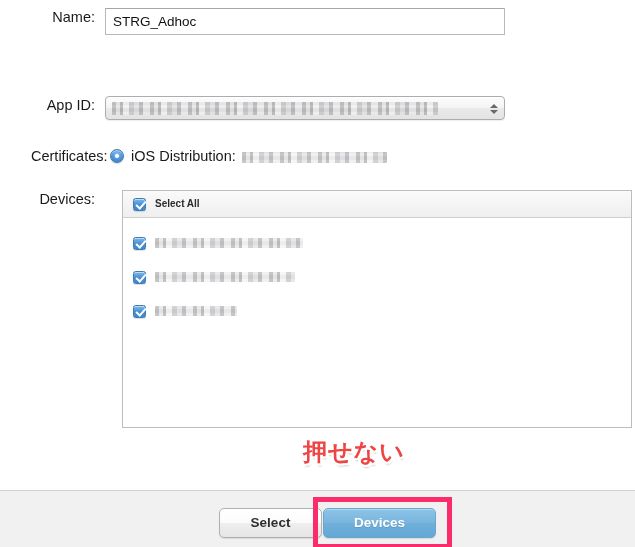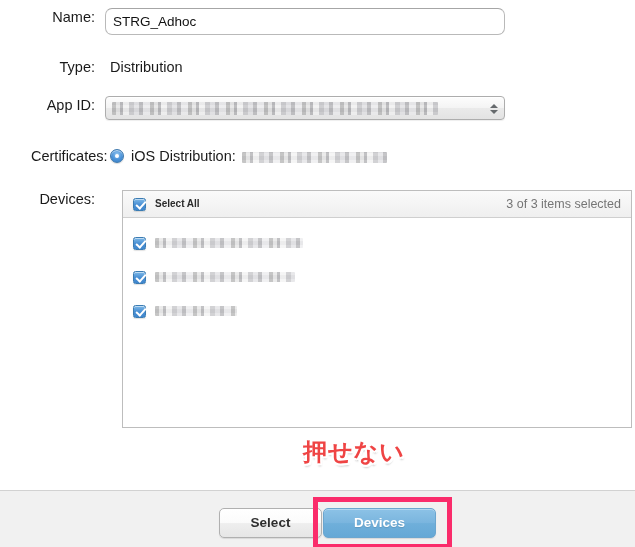--- a/index.html
+++ b/index.html
@@ -54,21 +54,21 @@
     width: 400px;
     height: 27px;
     border: 1px solid #b9b9b9;
     border-top-color: #a6a6a6;
     background: #ffffff;
     font-size: 13.5px;
     color: #111111;
     padding: 0 7px;
     line-height: 25px;
     font-family: "Liberation Sans", "DejaVu Sans", sans-serif;
-    border-radius: 7px;
+    border-radius: 0;
     outline: none;
   }
 
   
   .row-type { left: 0; top: 58px; }
   .static-value {
     font-size: 14.5px;
     color: #1a1a1a;
     line-height: 18px;
     padding-left: 5px;
@@ -318,24 +318,20 @@
 
 <div class="dialog">
 
   <div class="form-body">
 
     <div class="form-row row-name">
       <div class="field-label">Name:</div>
       <input class="text-input" type="text" value="STRG_Adhoc" style="">
     </div>
 
-    <div class="form-row row-type">
-      <div class="field-label">Type:</div>
-      <div class="static-value">Distribution</div>
-    </div>
 
     <div class="form-row row-appid">
       <div class="field-label">App ID:</div>
       <div class="select-wrap">
         <span class="redact appid-redact"></span>
         <span class="stepper">
           <span class="arrow-up"></span>
           <span class="arrow-down"></span>
         </span>
       </div>
@@ -350,21 +346,20 @@
       </div>
     </div>
 
     <div class="form-row row-devices">
       <div class="field-label">Devices:</div>
       <div class="devices-panel">
 
         <div class="devices-header">
           <span class="checkbox"></span>
           <span class="select-all-label">Select All</span>
-          <span class="items-count">3 of 3 items selected</span>
         </div>
 
         <div class="devices-list">
           <div class="device-row">
             <span class="checkbox"></span>
             <span class="redact device-redact" style="width:148px"></span>
           </div>
           <div class="device-row">
             <span class="checkbox"></span>
             <span class="redact device-redact" style="width:140px"></span>

